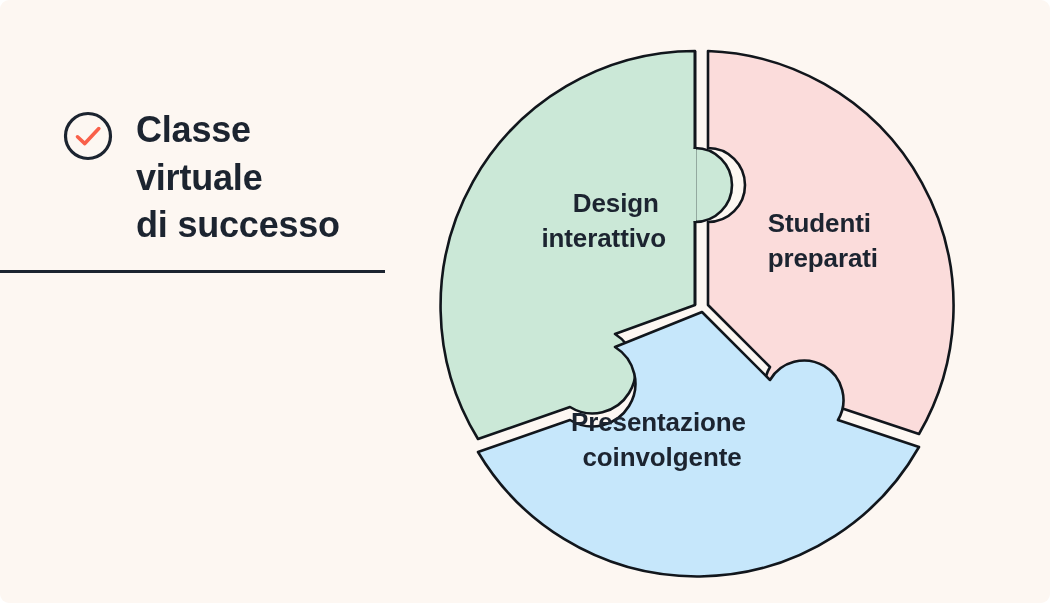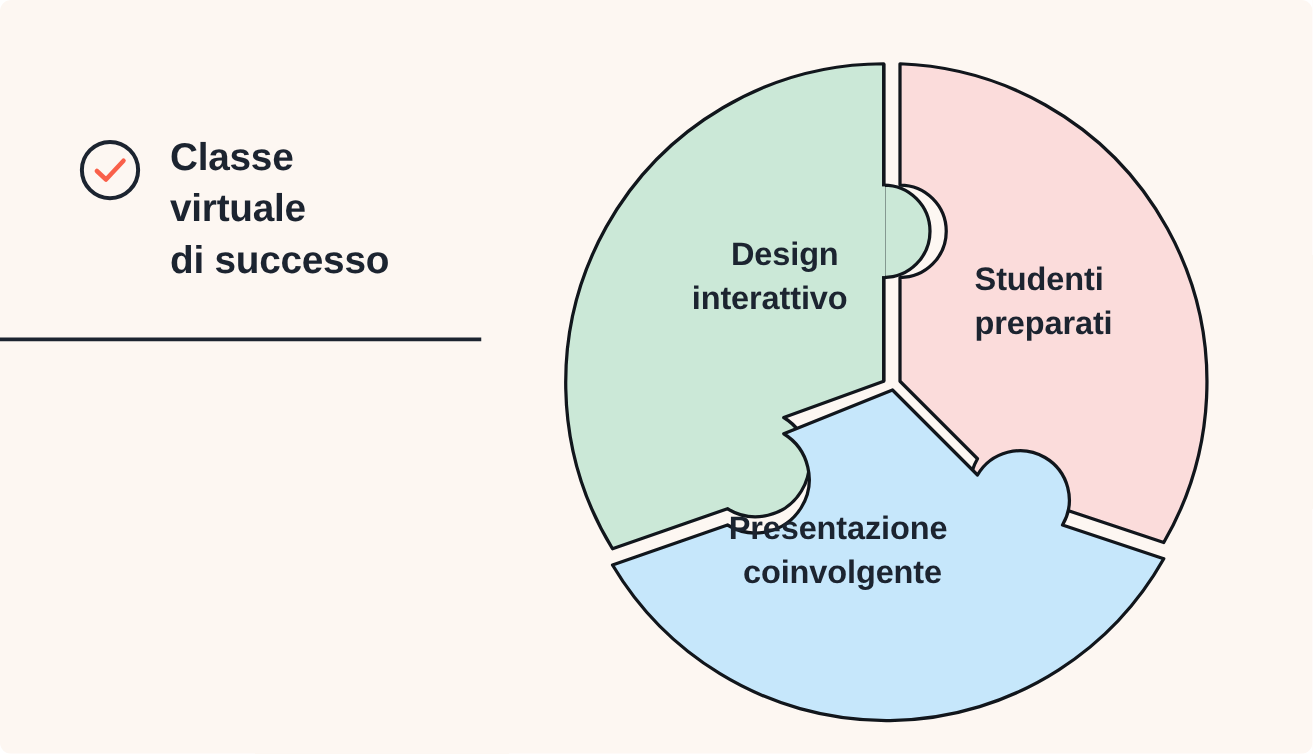--- a/index.html
+++ b/index.html
@@ -41,39 +41,39 @@
   }
   #check-badge {
     flex: 0 0 auto;
     width: 52px;
     height: 52px;
     margin-top: 4px;
   }
   #page-title {
     margin: 0;
     color: #1C2430;
-    font-size: 31px;
+    font-size: 36px;
     line-height: 1.32;
     font-weight: 700;
     letter-spacing: -0.2px;
     white-space: pre-line;
   }
   #title-divider {
     position: absolute;
     left: 0;
     top: 270px;
     width: 385px;
     height: 3px;
     background: #1C2430;
   }
 
   
   #puzzle-wrap {
     position: absolute;
-    left: 430px;
+    left: 418px;
     top: 20px;
     width: 570px;
     height: 570px;
   }
   #puzzle-svg {
     display: block;
     width: 570px;
     height: 570px;
   }
   .piece-label {

